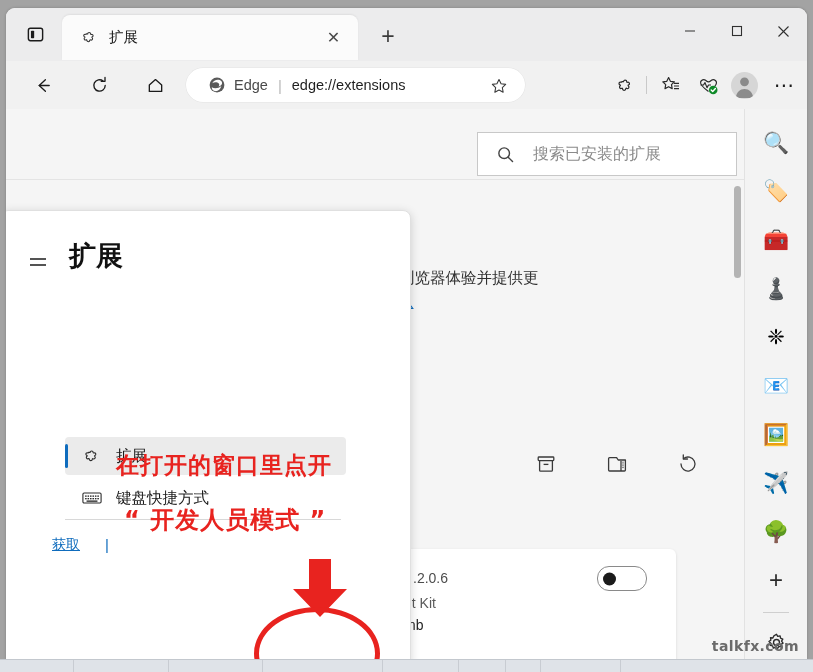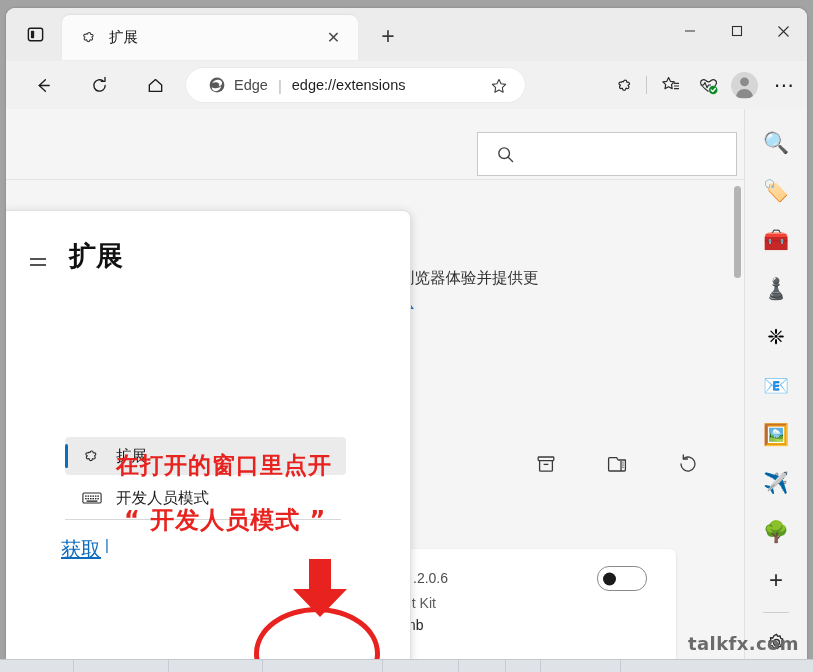--- a/index.html
+++ b/index.html
@@ -224,22 +224,22 @@
     position: absolute; left: 0; top: 7px;
     width: 3px; height: 24px; background: #0f6cbd; border-radius: 2px;
   }
   .nav-ico { margin-left: 17px; width: 20px; display:flex;align-items:center;justify-content:center; }
   .nav-label { margin-left: 14px; font-size: 15.5px; color: #1b1b1b; }
   .panel-divider {
     position: absolute; left: 64px; top: 308px;
     width: 276px; height: 1px; background: #d8d8d8;
   }
   .panel-get {
-    position: absolute; left: 60px; top: 325px;
-    font-size: 20px; color: #0f6cbd; text-decoration: underline;
+    position: absolute; left: 51px; top: 325px;
+    font-size: 14px; color: #0f6cbd; text-decoration: underline;
   }
   .panel-get-caret {
     position: absolute; left: 104px; top: 325px;
     font-size: 15px; color: #0f6cbd;
   }
 
   
   .anno-line {
     position: absolute;
     color: #e8231f;
@@ -258,21 +258,21 @@
     position: absolute; left: 248px; top: 498px;
     width: 126px; height: 93px;
     border: 5px solid #e8231f;
     border-radius: 50%;
     box-sizing: border-box;
   }
 
   
   .watermark {
     position: absolute; right: 8px; bottom: 6px;
-    font-size: 18px; font-weight: bold; color: #6b6b6b;
+    font-size: 14px; font-weight: bold; color: #6b6b6b;
     letter-spacing: 0.4px;
     font-family: "DejaVu Sans", "Liberation Sans", sans-serif;
   }
 
   
   .taskbar {
     position: absolute; left: 0; right: 0; bottom: 0; height: 12px;
     background: #dfe3e8;
     border-top: 1px solid #c3c8ce;
   }
@@ -406,20 +406,21 @@
       <div class="page-bg"></div>
 
       <div class="ext-header">
         <div class="ext-search">
           <span class="ext-search-icon">
             <svg width="19" height="19" viewBox="0 0 20 20">
               <circle cx="8.6" cy="8.6" r="5.6" fill="none" stroke="#444" stroke-width="1.5"></circle>
               <line x1="12.8" y1="12.8" x2="17.4" y2="17.4" stroke="#444" stroke-width="1.5" stroke-linecap="round"></line>
             </svg>
           </span>
+          <span class="ext-search-ph">搜索已安装的扩展</span>
         </div>
       </div>
 
       <div class="ext-body">
         <div class="ext-banner-title">浏览器</div>
         <div class="ext-banner-desc">具，可自定义浏览器体验并提供更</div>
         <div class="ext-banner-link">息</div>
 
         <div class="dev-actions">
           <div class="dev-action">
@@ -532,21 +533,21 @@
                 <rect x="3.4" y="8" width="1.7" height="1.5"></rect>
                 <rect x="6.1" y="8" width="1.7" height="1.5"></rect>
                 <rect x="8.8" y="8" width="1.7" height="1.5"></rect>
                 <rect x="11.5" y="8" width="1.7" height="1.5"></rect>
                 <rect x="14.2" y="8" width="1.7" height="1.5"></rect>
                 <rect x="16.9" y="8" width="1.7" height="1.5"></rect>
                 <rect x="5" y="10.7" width="12" height="1.5"></rect>
               </g>
             </svg>
           </span>
-          <span class="nav-label">开发人员模式</span>
+          <span class="nav-label">键盘快捷方式</span>
         </div>
 
         <div class="panel-divider"></div>
 
         <a class="panel-get" href="#">获取</a>
         <span class="panel-get-caret">|</span>
 
       </div>
 
       <div class="anno-line anno-l1">在打开的窗口里点开</div>

